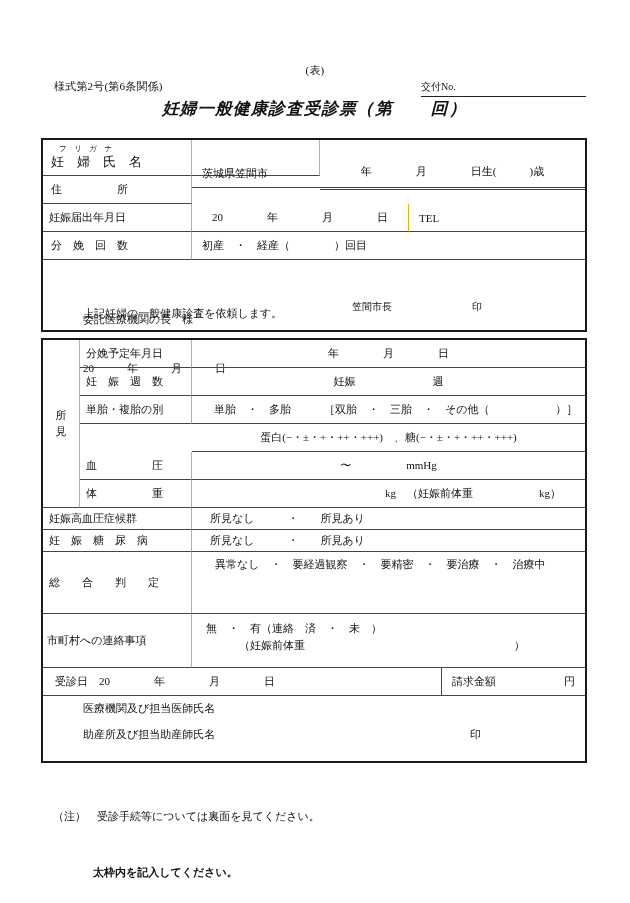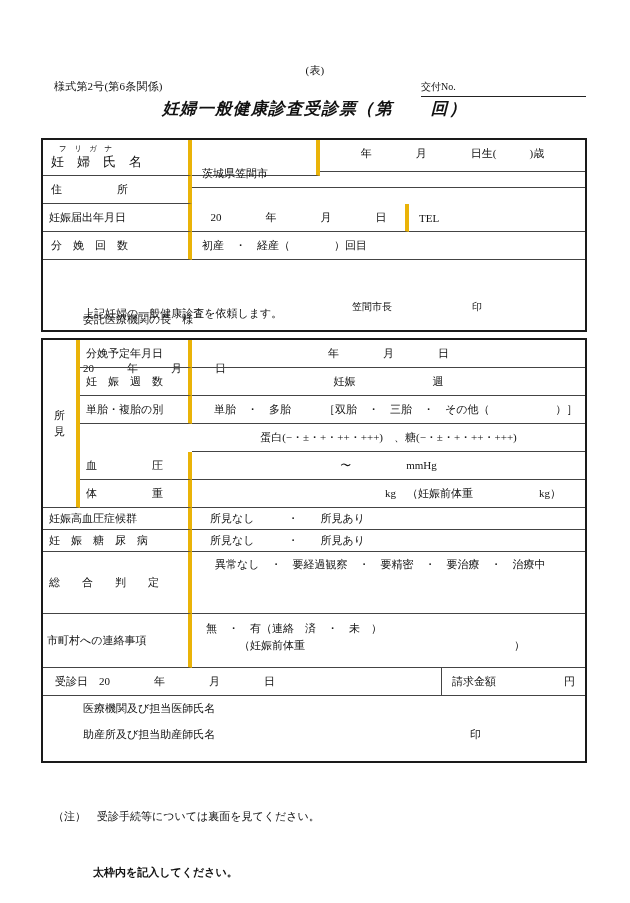--- a/index.html
+++ b/index.html
@@ -80,21 +80,21 @@
     position: absolute;
     box-sizing: border-box;
     font-size: 11px;
     display: flex;
     align-items: center;
     white-space: nowrap;
     overflow: hidden;
   }
   .bb { border-bottom: 1px solid #444; }
   .bl { border-left: 1px solid #444; }
-  .br { border-right: 4px solid #eab308; }
+  .br { border-right: 1px solid #eab308; }
 
   
   .frame-top {
     position: absolute;
     left: 41px;
     top: 138px;
     width: 546px;
     height: 194px;
     border: 2px solid #1a1a1a;
     box-sizing: border-box;
@@ -199,21 +199,21 @@
     <span>妊婦一般健康診査受診票</span><span class="kai">（第　　回）</span>
   </div>
 
   <div class="frame-top"></div>
 
   <div class="cell furigana-cell br bb" style="left:43px; top:140px; width:149px; height:36px;">
     <div class="furi-small">フ　リ　ガ　ナ</div>
     <div class="furi-main">妊　婦　氏　名</div>
   </div>
   <div class="cell br bb pad-l" style="left:192px; top:140px; width:128px; height:36px;"></div>
-  <div class="cell bb lbl-c" style="left:320px; top:136px; width:265px; height:36px; justify-content:center;">年　　　　月　　　　日生(　　　)歳</div>
+  <div class="cell bb lbl-c" style="left:320px; top:154px; width:265px; height:36px; justify-content:center;">年　　　　月　　　　日生(　　　)歳</div>
 
   <div class="cell br bb" style="left:43px; top:176px; width:149px; height:28px;">
     <span class="lbl">住　　　　　所</span>
   </div>
   <div class="cell bb pad-l" style="left:192px; top:160px; width:393px; height:28px;">茨城県笠間市</div>
 
   <div class="cell br bb" style="left:43px; top:204px; width:149px; height:28px;">
     <span class="lbl lbl-tight">妊娠届出年月日</span>
   </div>
   <div class="cell br bb" style="left:192px; top:204px; width:217px; height:28px; justify-content:center;">20　　　　年　　　　月　　　　日</div>

